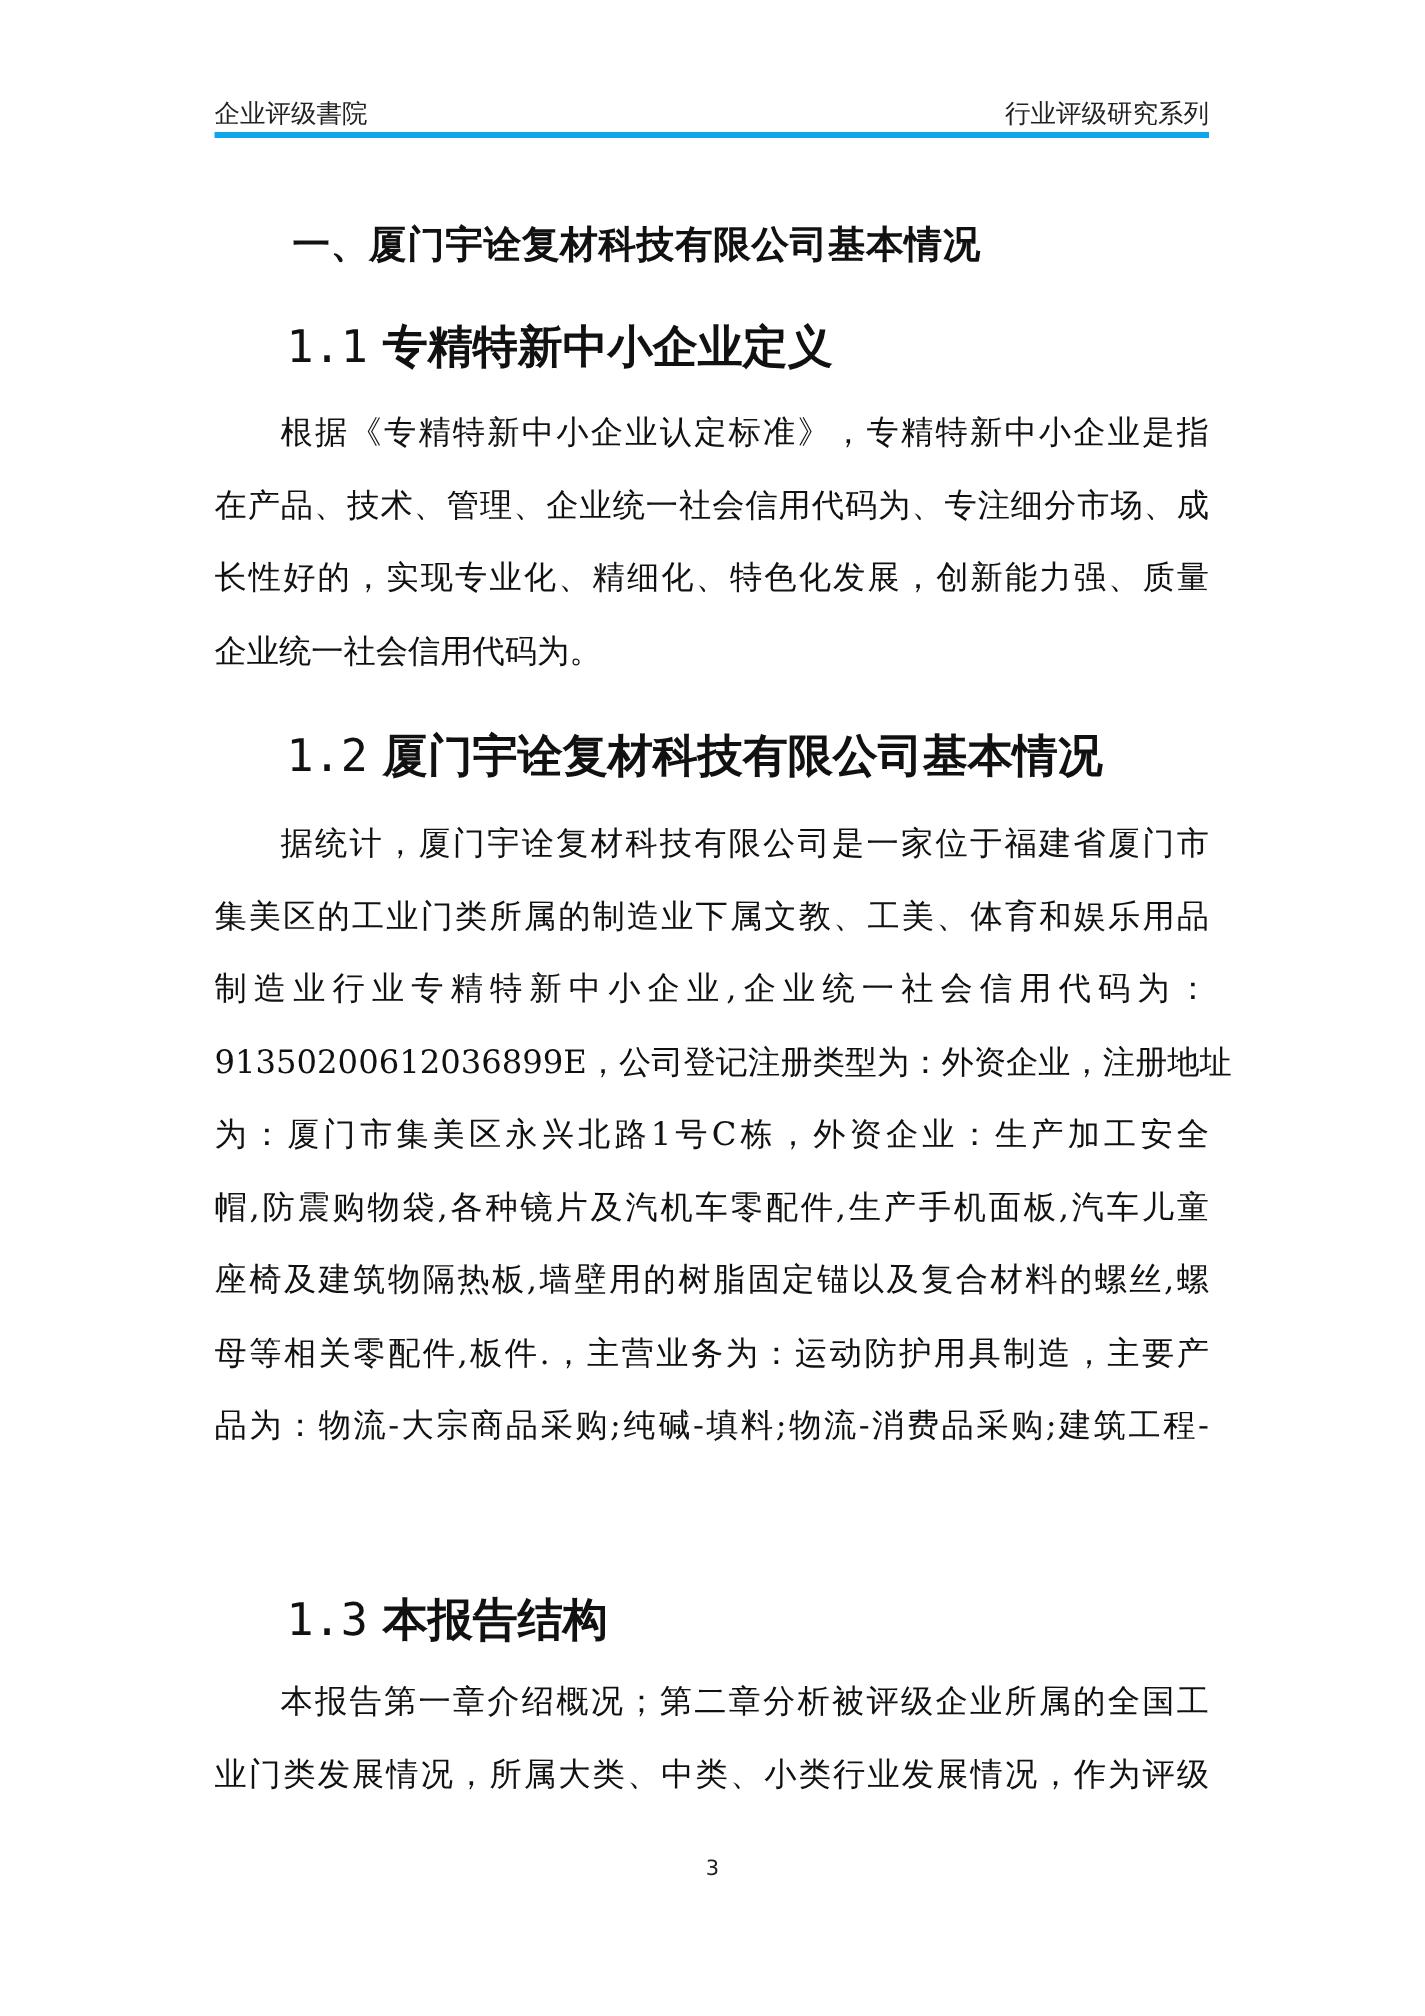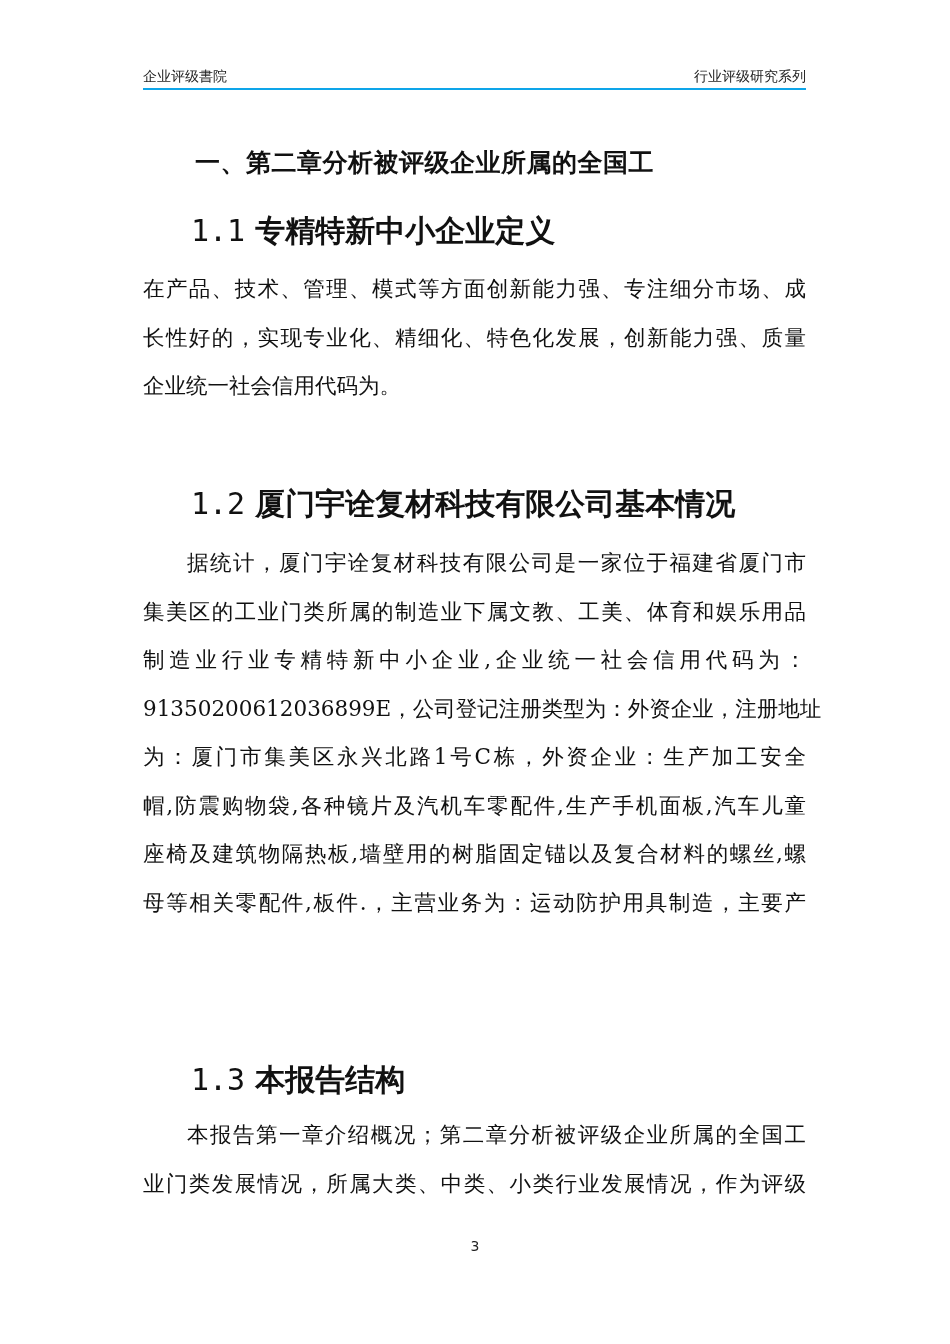--- a/index.html
+++ b/index.html
@@ -14,23 +14,23 @@
       overflow: hidden;
       color: #111111;
       font-family: "DejaVu Serif", "Liberation Serif", serif;
     }
     .page-header {
       position: absolute;
       left: 143px;
       top: 66px;
       width: 663px;
       height: 22px;
-      border-bottom: 2px solid #0ea5e9;
+      border-bottom: 4px solid #0ea5e9;
       font-family: "DejaVu Sans", "Liberation Sans", sans-serif;
-      font-size: 14px;
+      font-size: 17px;
       line-height: 20px;
       color: #222222;
     }
     .page-header .left { position: absolute; left: 0; top: 0; }
     .page-header .right { position: absolute; right: 0; top: 0; }
 
     .content {
       position: absolute;
       left: 143px;
       top: 0;
@@ -96,43 +96,45 @@
 </head>
 <body>
 
 <div class="page-header">
   <span class="left">企业评级書院</span>
   <span class="right">行业评级研究系列</span>
 </div>
 
 <div class="content">
 
-  <div class="h1">一、第二章分析被评级企业所属的全国工</div>
+  <div class="h1">一、厦门宇诠复材科技有限公司基本情况</div>
 
   <div class="h2" style="top:211px;">
     <span class="num">1.1</span><span>专精特新中小企业定义</span>
   </div>
   <div class="para" style="top:265px;">
-    <span class="line">在产品、技术、管理、模式等方面创新能力强、专注细分市场、成</span>
+    <span class="line indent">根据《专精特新中小企业认定标准》，专精特新中小企业是指</span>
+    <span class="line">在产品、技术、管理、企业统一社会信用代码为、专注细分市场、成</span>
     <span class="line">长性好的，实现专业化、精细化、特色化发展，创新能力强、质量</span>
     <span class="line last">企业统一社会信用代码为。</span>
   </div>
 
   <div class="h2" style="top:484px;text-align:center;">
     <span class="num">1.2</span><span>厦门宇诠复材科技有限公司基本情况</span>
   </div>
   <div class="para" style="top:539px;">
     <span class="line indent">据统计，厦门宇诠复材科技有限公司是一家位于福建省厦门市</span>
     <span class="line">集美区的工业门类所属的制造业下属文教、工美、体育和娱乐用品</span>
     <span class="line">制造业行业专精特新中小企业,企业统一社会信用代码为：</span>
     <span class="line">91350200612036899E，公司登记注册类型为：外资企业，注册地址</span>
     <span class="line">为：厦门市集美区永兴北路1号C栋，外资企业：生产加工安全</span>
     <span class="line">帽,防震购物袋,各种镜片及汽机车零配件,生产手机面板,汽车儿童</span>
     <span class="line">座椅及建筑物隔热板,墙壁用的树脂固定锚以及复合材料的螺丝,螺</span>
     <span class="line">母等相关零配件,板件.，主营业务为：运动防护用具制造，主要产</span>
+    <span class="line">品为：物流-大宗商品采购;纯碱-填料;物流-消费品采购;建筑工程-</span>
   </div>
 
   <div class="h2" style="top:1060px;text-align:right;">
     <span class="num">1.3</span><span>本报告结构</span>
   </div>
   <div class="para" style="top:1111px;">
     <span class="line indent">本报告第一章介绍概况；第二章分析被评级企业所属的全国工</span>
     <span class="line">业门类发展情况，所属大类、中类、小类行业发展情况，作为评级</span>
   </div>
 </div>

